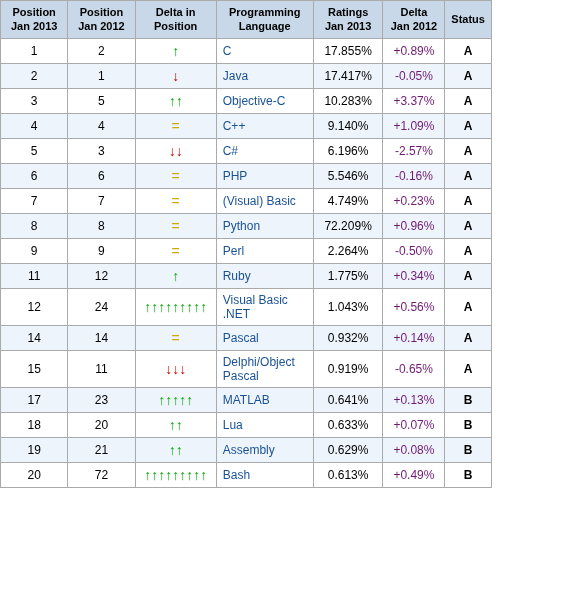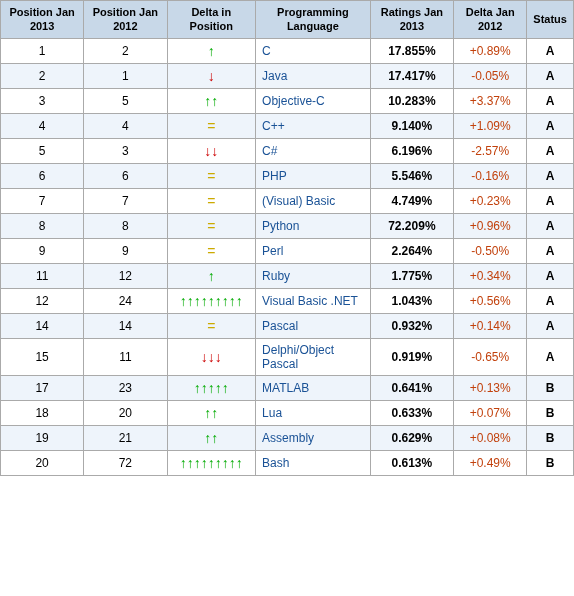--- a/index.html
+++ b/index.html
@@ -1,31 +1,31 @@
 <!DOCTYPE html>
 <html><head>
   <meta charset="utf-8">
   <style>
     * { box-sizing: border-box; margin: 0; padding: 0; }
     body { font-family: Arial, sans-serif; font-size: 12px; background: #fff; }
-    table { border-collapse: collapse; width: 574px; }
+    table { border-collapse: collapse; width: 492px; }
     th, td { border: 1px solid #aaa; padding: 4px 6px; text-align: center; }
     th {
       background: #c8d8e8;
       color: #000;
       font-weight: bold;
       font-size: 11px;
       line-height: 1.3;
     }
     tr:nth-child(odd) td { background: #ffffff; }
     tr:nth-child(even) td { background: #eef4fb; }
     td.lang { text-align: left; color: #1a5296; }
     td.pos { color: #000; }
-    td.rating { color: #000; font-weight: bold; }
-    td.delta-rating { color: #c2410c; }
+    td.rating { color: #000; }
+    td.delta-rating { color: #701a75; }
     td.status { color: #000; font-weight: bold; }
     .arrow-up { color: #00aa00; font-size: 14px; }
     .arrow-down { color: #cc0000; font-size: 14px; }
     .arrow-eq { color: #ccaa00; font-size: 14px; }
   </style>
 </head>
 <body>
 
 <table>
   <thead>

